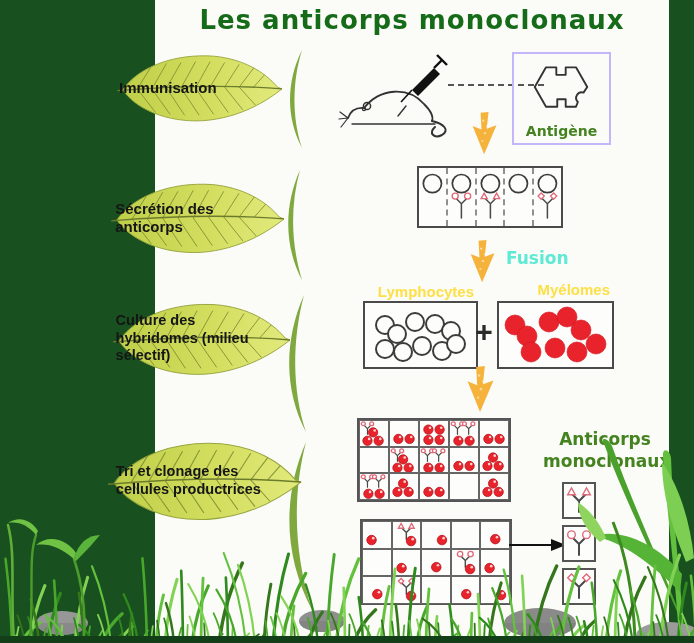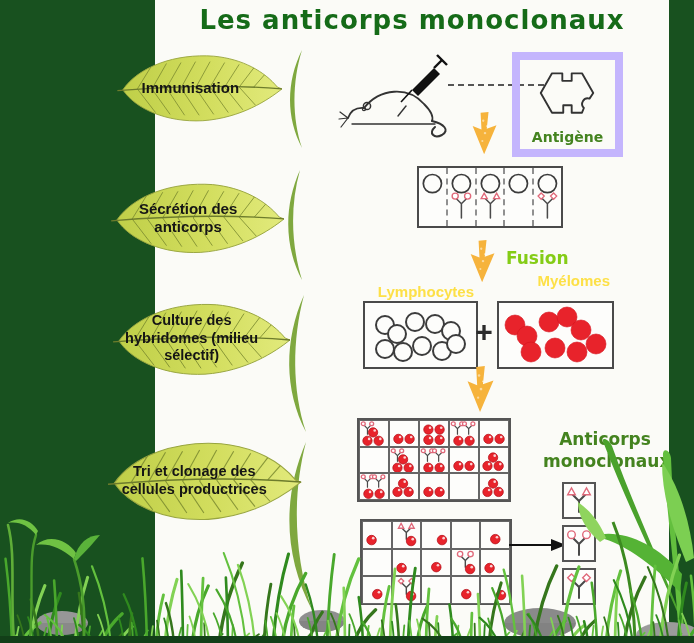--- a/index.html
+++ b/index.html
@@ -6,51 +6,51 @@
   .stage{position:relative;width:694px;height:643px;background:#18511f;overflow:hidden;
          font-family:"Liberation Sans",sans-serif;padding-left:12px;}
   .panel{position:absolute;left:155px;top:0;width:514px;height:643px;background:#fbfbf7;}
   .title{position:absolute;left:155px;top:5px;width:514px;text-align:center;
          font-family:"DejaVu Sans",sans-serif;font-weight:bold;font-size:26px;
          color:#156b18;letter-spacing:1px;}
   
   .leaf{position:absolute;}
   .leaf svg{position:absolute;left:0;top:0;width:100%;height:100%;}
   .leaf-label{position:absolute;left:4%;top:50%;transform:translateY(-50%);width:80%;
-              text-align:center;font-weight:bold;font-size:15px;color:#151515;line-height:1.22;}
+              text-align:left;font-weight:bold;font-size:15px;color:#151515;line-height:1.22;}
   .leaf1{left:112px;top:48px;width:178px;height:80px;}
   .leaf2{left:108px;top:176px;width:182px;height:84px;}
   .leaf3{left:108px;top:296px;width:190px;height:86px;}
   .leaf4{left:108px;top:432px;width:196px;height:98px;}
   .leaf3 .leaf-label,.leaf4 .leaf-label{font-size:14.5px;}
   
   .arcs{position:absolute;left:272px;top:40px;width:54px;height:580px;}
   
   .mouse{position:absolute;left:338px;top:50px;width:132px;height:94px;}
   .dashline{position:absolute;left:448px;top:84px;width:96px;height:0;border-top:2px dashed #555;}
-  .antigen-box{position:absolute;left:512px;top:52px;width:95px;height:89px;border:8px solid #c4b5fd;}
+  .antigen-box{position:absolute;left:512px;top:52px;width:95px;height:89px;border:2px solid #c4b5fd;}
   .antigen-box svg{position:absolute;left:17px;top:5px;width:60px;height:56px;}
   .antigen-label{position:absolute;left:0;bottom:4px;width:100%;text-align:center;
       font-family:"DejaVu Sans",sans-serif;font-weight:bold;font-size:14px;color:#44831f;}
   .arrow{position:absolute;width:30px;height:48px;}
   .arrow1{left:470px;top:110px;}
   .arrow2{left:468px;top:238px;}
   .arrow3{left:464px;top:366px;width:34px;}
   .fusion{position:absolute;left:506px;top:248px;font-family:"DejaVu Sans",sans-serif;
-          font-weight:bold;font-size:17px;color:#84cc16;}
+          font-weight:bold;font-size:17px;color:#5eead4;}
   
   .secretion{position:absolute;left:417px;top:166px;width:142px;height:58px;
              border:2px solid #4a4a4a;display:flex;background:#fdfdfb;}
   .scell{flex:1;position:relative;}
   .scell + .scell{border-left:2px dashed #909090;}
   .scell svg{width:100%;height:100%;display:block;}
   
   .box-label{position:absolute;text-align:right;font-weight:bold;font-size:15px;color:#fde047;}
   .lymph-label{left:363px;top:283px;width:111px;}
-  .myel-label{left:497px;top:272px;width:113px;}
+  .myel-label{left:497px;top:281px;width:113px;}
   .cellbox{position:absolute;top:301px;height:64px;border:2px solid #4a4a4a;background:#fdfdfb;}
   #lymph-box{left:363px;width:111px;}
   #myel-box{left:497px;width:113px;}
   .plus{position:absolute;left:473px;top:315px;width:22px;text-align:center;
         font-weight:bold;font-size:30px;color:#2b2b2b;}
   
   .grid{position:absolute;display:grid;grid-template-columns:repeat(5,1fr);
         grid-template-rows:repeat(3,1fr);border:2px solid #555;background:#fdfdfb;}
   #grid1{left:357px;top:418px;width:150px;height:80px;}
   #grid2{left:360px;top:519px;width:148px;height:82px;}

